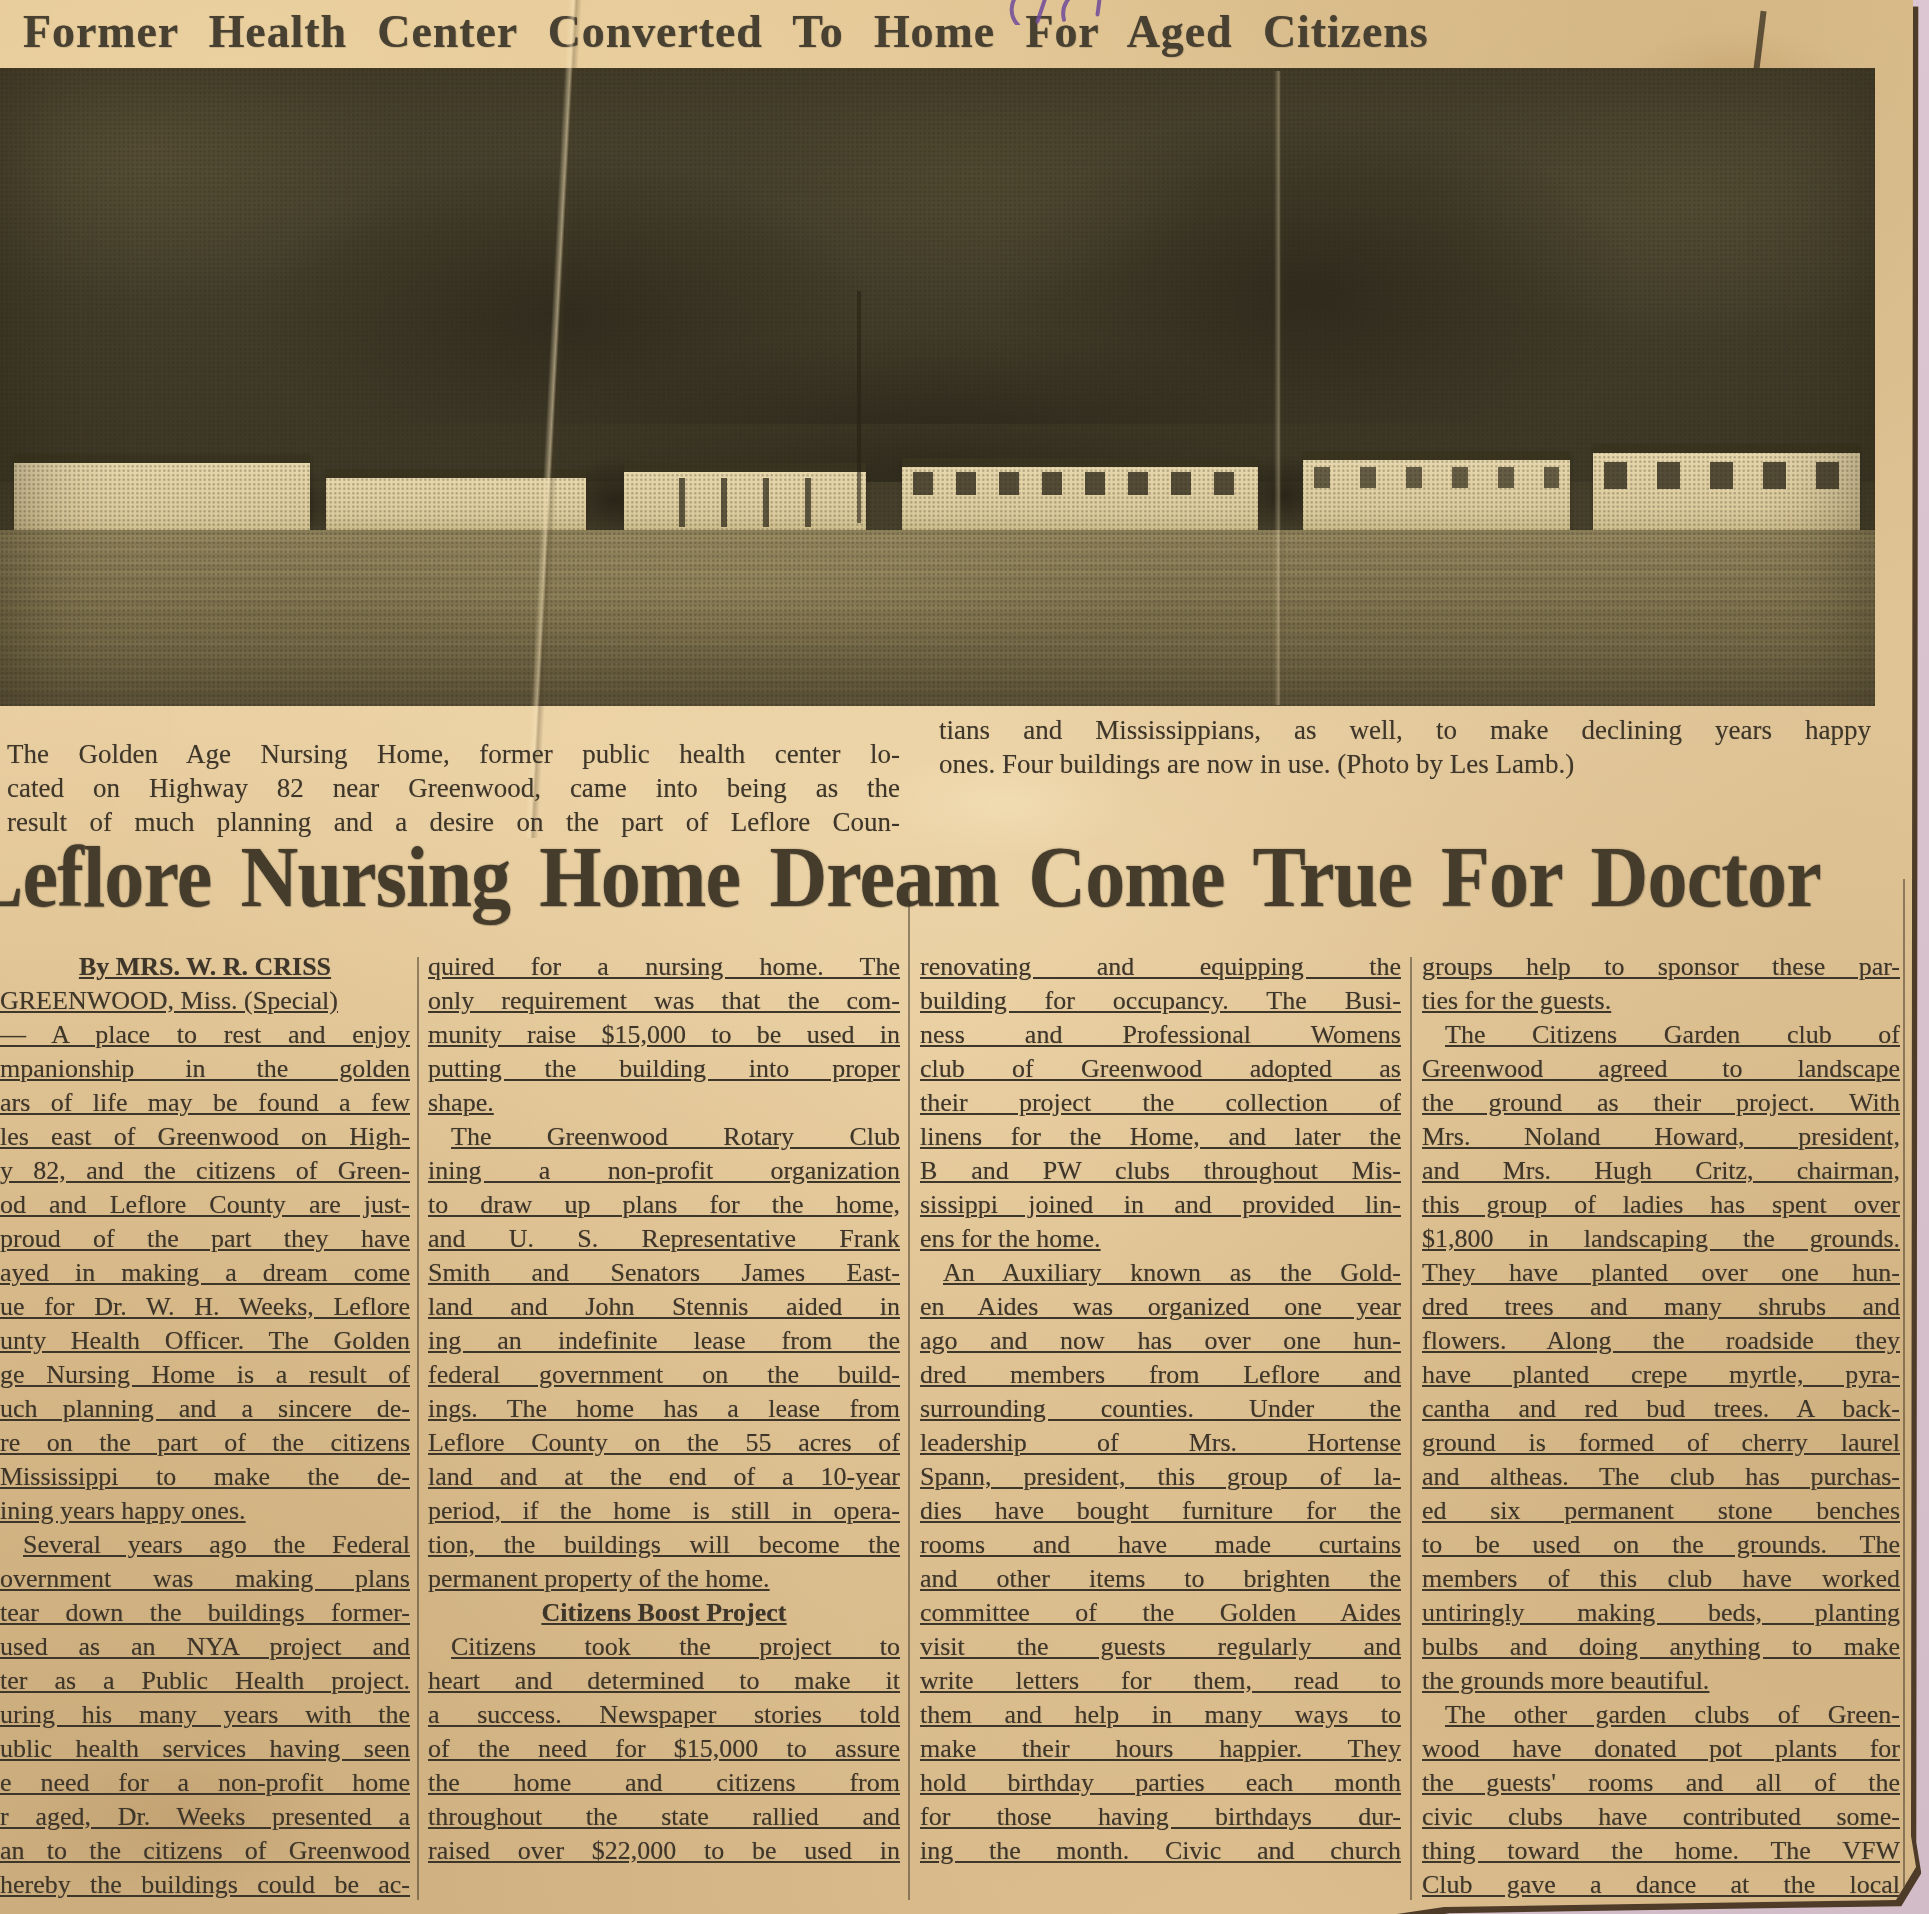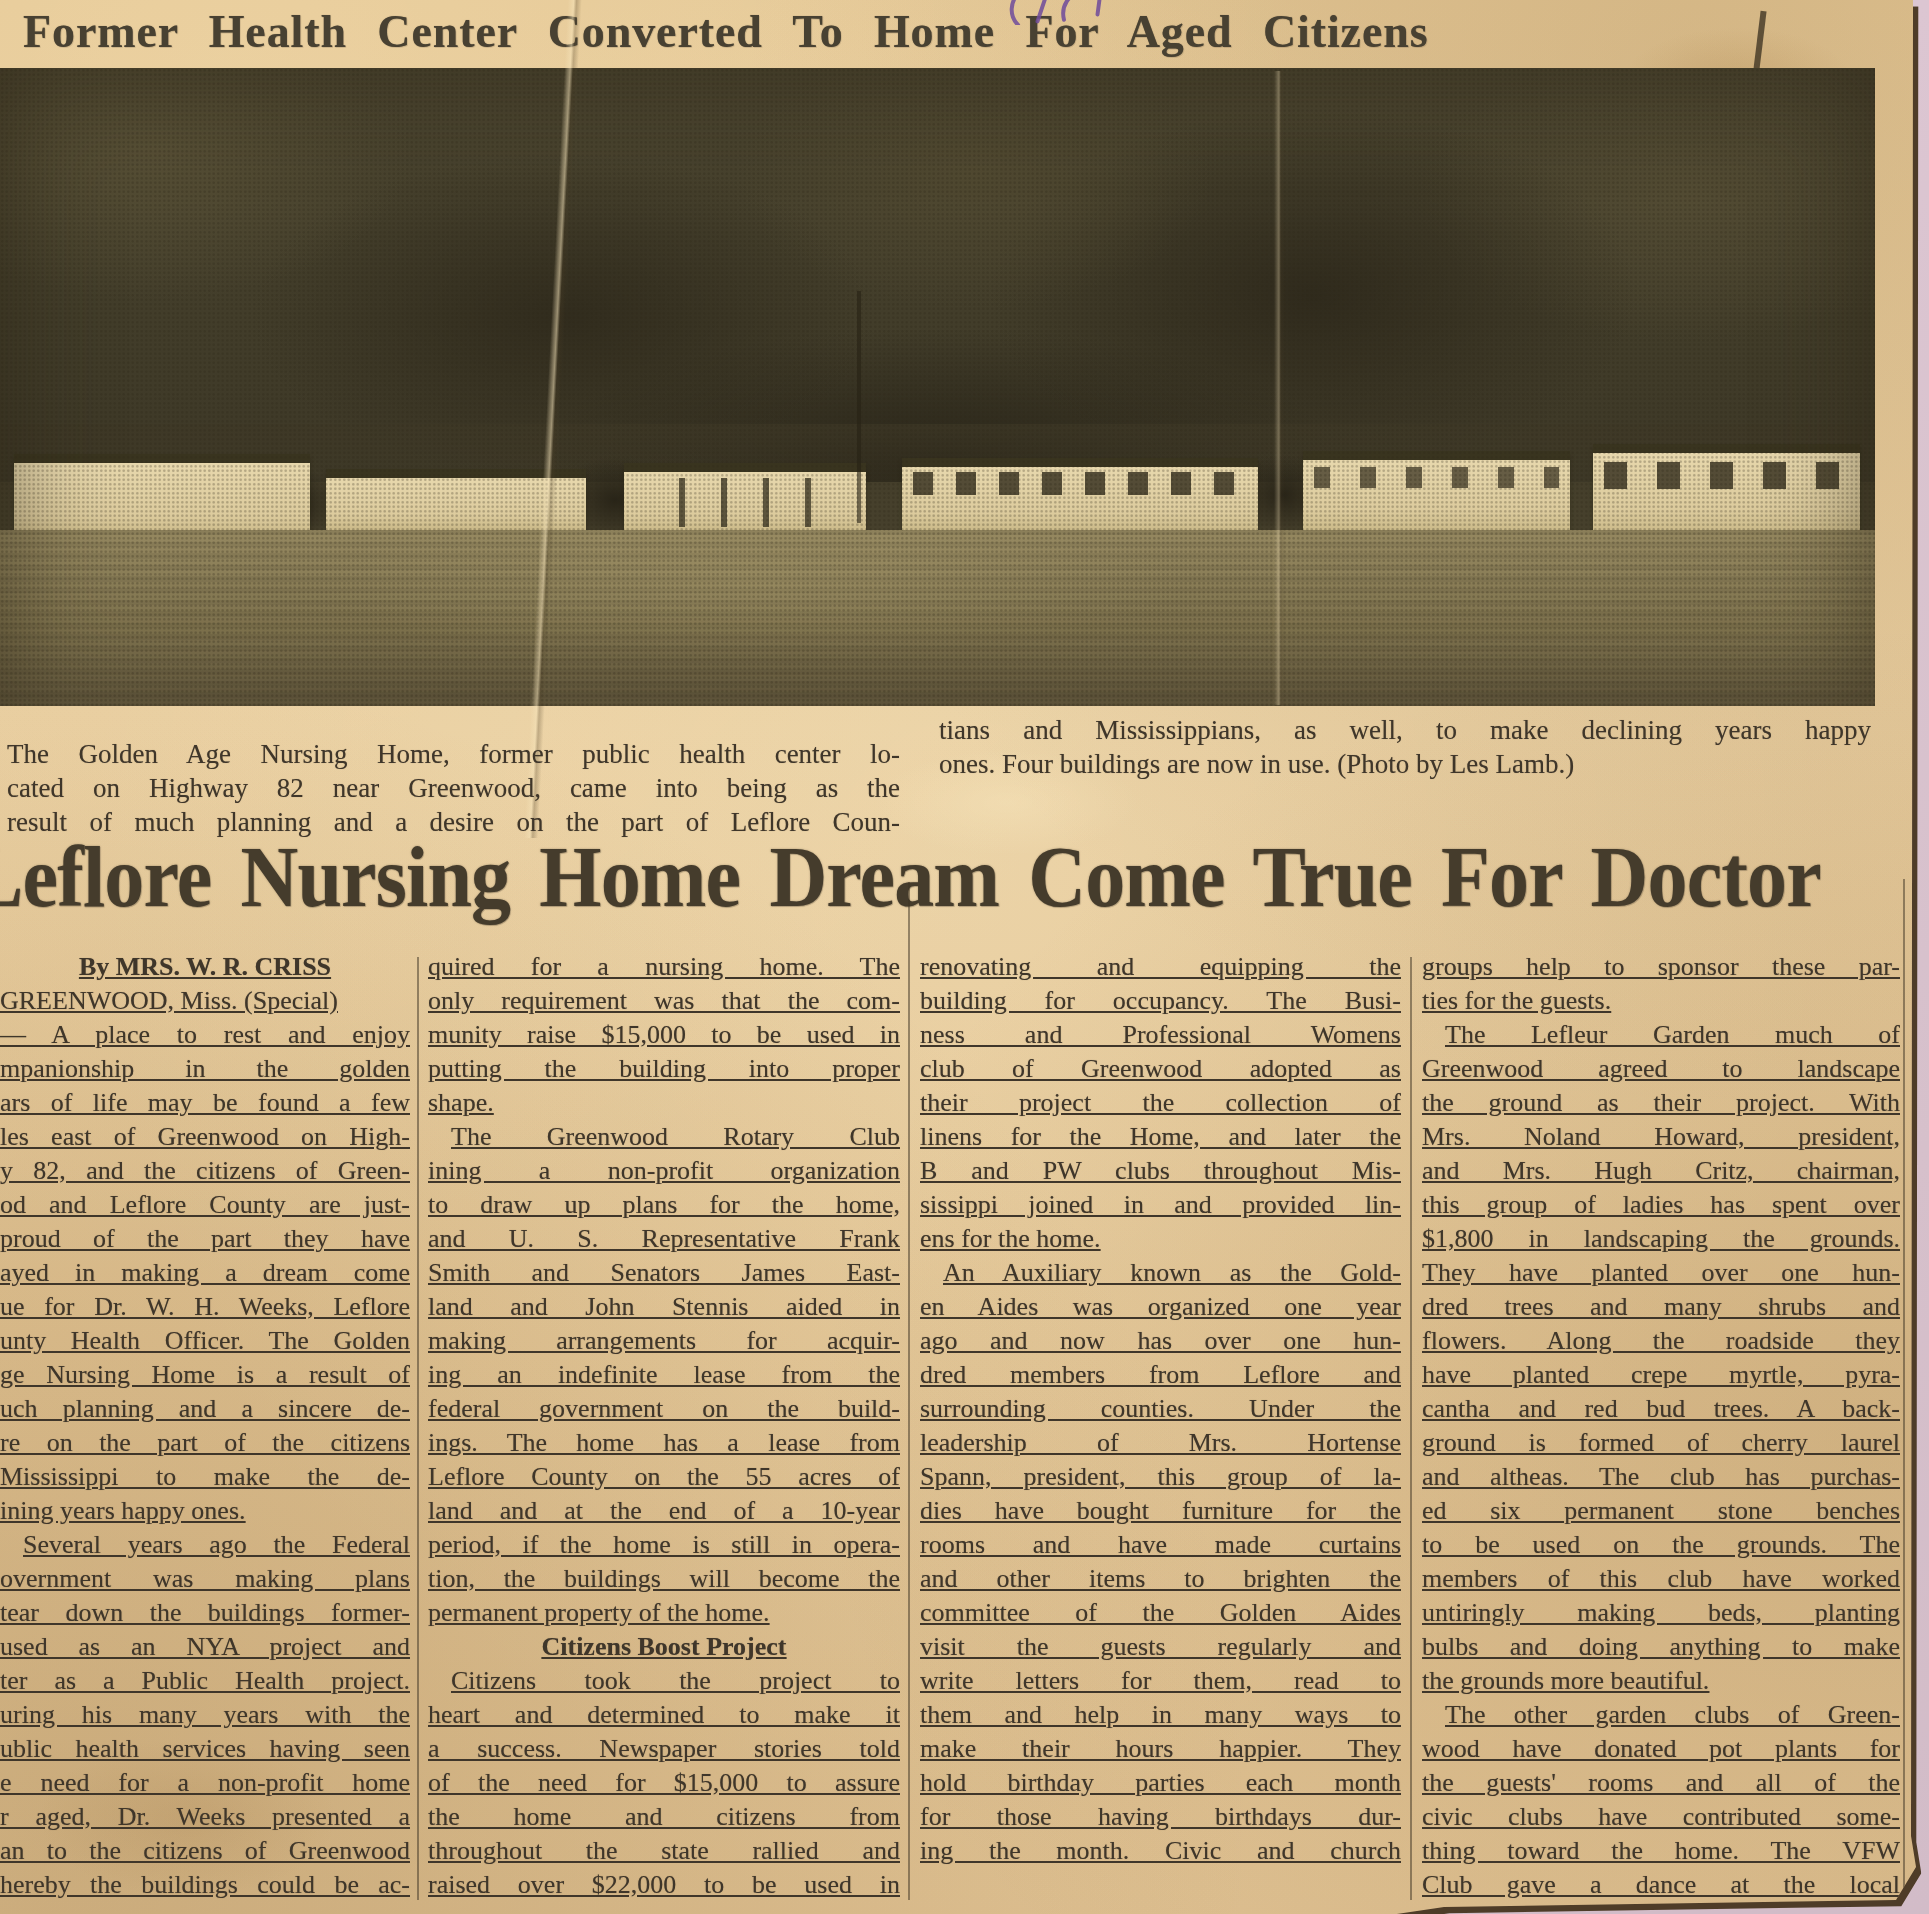--- a/index.html
+++ b/index.html
@@ -235,21 +235,20 @@
           <div class="ln j">only requirement was that the com-</div>
           <div class="ln j">munity raise $15,000 to be used in</div>
           <div class="ln j">putting the building into proper</div>
           <div class="ln e">shape.</div>
           <div class="ln i">The Greenwood Rotary Club</div>
           <div class="ln j">ining a non-profit organization</div>
           <div class="ln j">to draw up plans for the home,</div>
           <div class="ln j">and U. S. Representative Frank</div>
           <div class="ln j">Smith and Senators James East-</div>
           <div class="ln j">land and John Stennis aided in</div>
-          <div class="ln j">making arrangements for acquir-</div>
           <div class="ln j">ing an indefinite lease from the</div>
           <div class="ln j">federal government on the build-</div>
           <div class="ln j">ings. The home has a lease from</div>
           <div class="ln j">Leflore County on the 55 acres of</div>
           <div class="ln j">land and at the end of a 10-year</div>
           <div class="ln j">period, if the home is still in opera-</div>
           <div class="ln j">tion, the buildings will become the</div>
           <div class="ln e">permanent property of the home.</div>
           <div class="ln h">Citizens Boost Project</div>
           <div class="ln i">Citizens took the project to</div>
@@ -287,21 +286,21 @@
           <div class="ln j">them and help in many ways to</div>
           <div class="ln j">make their hours happier. They</div>
           <div class="ln j">hold birthday parties each month</div>
           <div class="ln j">for those having birthdays dur-</div>
           <div class="ln j">ing the month. Civic and church</div>
         </div>
       <div class="vrule r3"></div>
       <div class="col col4">
           <div class="ln j">groups help to sponsor these par-</div>
           <div class="ln e">ties for the guests.</div>
-          <div class="ln i">The Lefleur Garden much of</div>
+          <div class="ln i">The Citizens Garden club of</div>
           <div class="ln j">Greenwood agreed to landscape</div>
           <div class="ln j">the ground as their project. With</div>
           <div class="ln j">Mrs. Noland Howard, president,</div>
           <div class="ln j">and Mrs. Hugh Critz, chairman,</div>
           <div class="ln j">this group of ladies has spent over</div>
           <div class="ln j">$1,800 in landscaping the grounds.</div>
           <div class="ln j">They have planted over one hun-</div>
           <div class="ln j">dred trees and many shrubs and</div>
           <div class="ln j">flowers. Along the roadside they</div>
           <div class="ln j">have planted crepe myrtle, pyra-</div>

